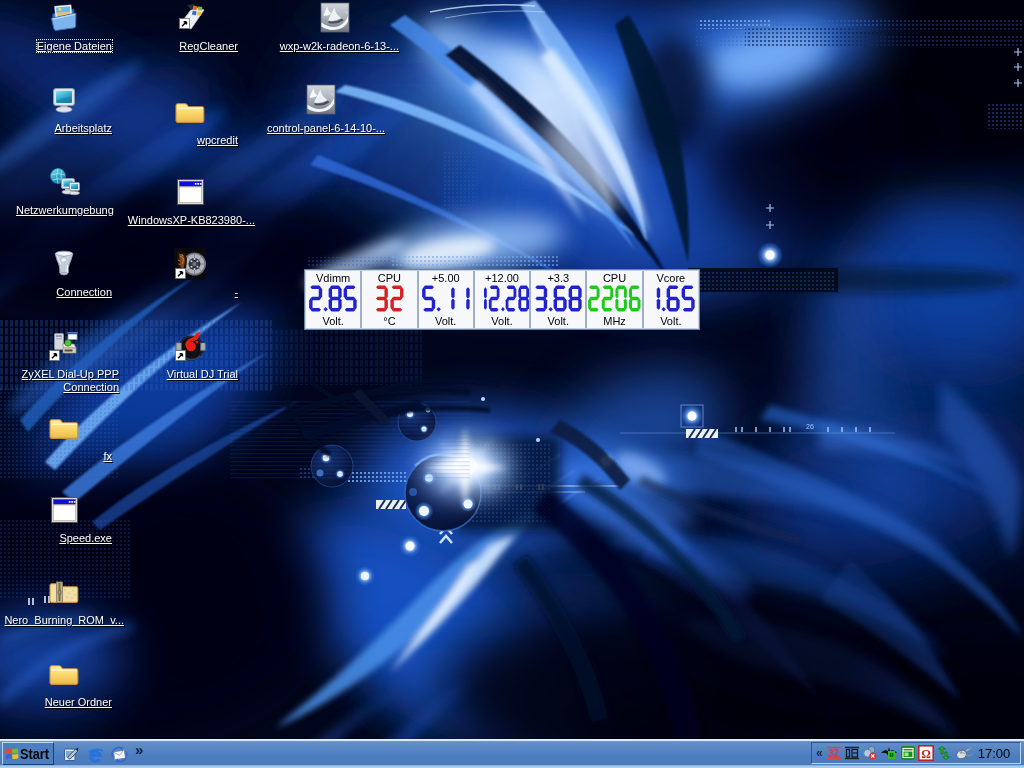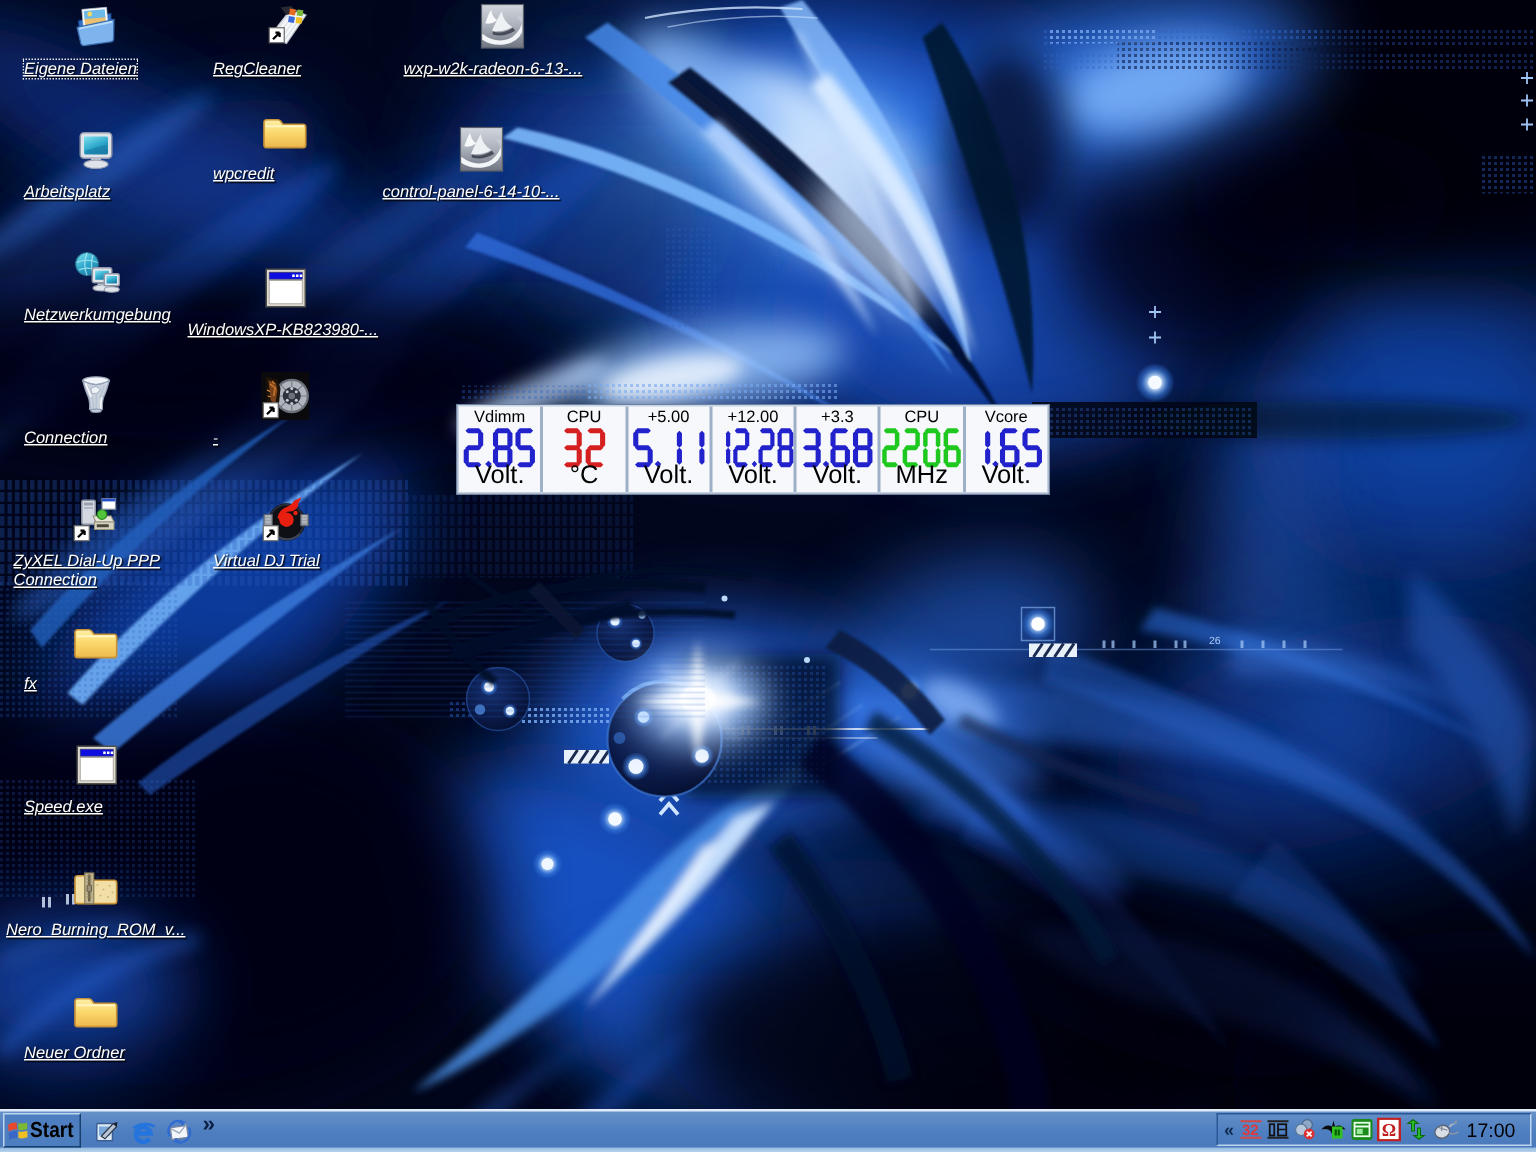--- a/index.html
+++ b/index.html
@@ -1,29 +1,29 @@
 <!DOCTYPE html>
 <html><head>
 <meta charset="utf-8">
 <style>
 * { margin:0; padding:0; box-sizing:border-box; }
 html,body { width:1024px; height:768px; overflow:hidden; background:#000; }
 body { font-family:"Liberation Sans", sans-serif; position:relative; }
 #wall { position:absolute; left:0; top:0; }
-.ico { position:absolute; text-align:left; will-change:transform;font-style:italic; }
+.ico { position:absolute; text-align:right; will-change:transform; }
 .ico svg.main { display:block; margin:0 auto; }
 .lbl { margin-top:6px; font-size:11px; line-height:13px; color:#fff; text-shadow:1px 1px 1px rgba(0,0,0,0.95); }
 .lbl span { text-decoration:underline; }
 .foc { outline:1px dotted #e8e8e8; outline-offset:0px; }
 #mbm { will-change:transform; position:absolute; left:304px; top:269px; width:396px; height:61px; background:linear-gradient(135deg,#e2eaf4 0%,#c2d0e2 45%,#94a9c4 100%); border:1px solid #6e82a0; padding:0; }
 #mbmin { width:100%; height:100%; background:#f6f8fb; border:1px solid #c3d2e4; display:flex; }
 .cell { flex:1; border-right:2px solid #9db0c8; position:relative; text-align:center; }
 .cell:last-child { border-right:none; }
 .clab { font-size:11px; color:#000; margin-top:1px; letter-spacing:0px; }
-.cunit { font-size:17px; color:#000; position:absolute; bottom:1px; width:100%; }
+.cunit { font-size:11px; color:#000; position:absolute; bottom:1px; width:100%; }
 .cdig { position:absolute; top:14px; left:0; width:100%; height:27px; }
 #taskbar { will-change:transform; position:absolute; left:0; top:739px; width:1024px; height:29px; background:linear-gradient(#e8f1fa 0%, #dce9f7 5%, #6590c8 9%, #4d7ec0 55%, #4b7abc 88%, #9cc0e4 92%, #b7d3ec 100%); }
 #startbtn { position:absolute; left:2px; top:3px; width:52px; height:23px; background:#4d7ec0; border-top:1px solid #bdd5ef; border-left:1px solid #bdd5ef; border-right:1px solid #17406f; border-bottom:1px solid #17406f; display:flex; align-items:center;text-align:center; }
 #startbtn .stxt { font-weight:bold; font-size:14.5px; color:#000; margin-left:1px; transform:scaleX(0.88); transform-origin:left center; display:inline-block; }
 .ql { position:absolute; top:7px; }
 #tray { position:absolute; right:3px; top:3px; width:210px; height:22px; border-top:1px solid #2c5795; border-left:1px solid #2c5795; border-right:1px solid #bdd5ef; border-bottom:1px solid #bdd5ef; display:flex; align-items:center; }
 #clock { font-size:13px; color:#000; margin-left:4px; }
 </style>
 </head>
 <body>
@@ -410,21 +410,21 @@
 <div class="ico" style="left:16px; top:84px; width:96px">
  <svg class="main" width="32" height="32" viewBox="0 0 32 32">
   <rect x="5.5" y="4.5" width="21" height="17" rx="2.5" fill="#dfe3ea" stroke="#8f98a8"></rect>
   <rect x="8" y="7" width="16" height="12" rx="1" fill="url(#scrg)"></rect>
   <path d="M9 16.5 Q16 14 23 12.5 L23 18.5 L9 18.5 Z" fill="#1b7fa8" opacity="0.7"></path>
   <path d="M13 21.5 L19 21.5 L20 24 L12 24 Z" fill="#c8cdd8"></path>
   <ellipse cx="16" cy="25.5" rx="8" ry="2.8" fill="#dfe3ea" stroke="#9aa2b2" stroke-width="0.8"></ellipse>
  </svg>
  <div class="lbl"><span>Arbeitsplatz</span></div>
 </div>
-<div class="ico" style="left:142px; top:72px; width:96px">
+<div class="ico" style="left:142px; top:96px; width:96px">
  <svg class="main" width="32" height="32" viewBox="0 0 32 32">
       <use href="#xpfolder"></use>
     </svg>
  <div class="lbl"><span>wpcredit</span></div>
 </div>
 <div class="ico" style="left:255px; top:84px; width:130px">
  <svg class="main" width="32" height="32" viewBox="0 0 32 32">
   <rect x="3" y="1" width="28" height="29" fill="url(#atig)" stroke="#5a5e68" stroke-width="0.8"></rect>
   <path d="M5.5 13.5 Q7.5 7.5 9.5 4.5 Q10 9.5 13.5 11.5 Q9.5 14.5 5.5 13.5 Z" fill="#f6f8fa"></path>
   <path d="M10 18.5 Q13.5 10.5 16.5 5.5 Q17.5 12.5 23.5 16 Q16.5 20 10 18.5 Z" fill="#eef1f4"></path>

